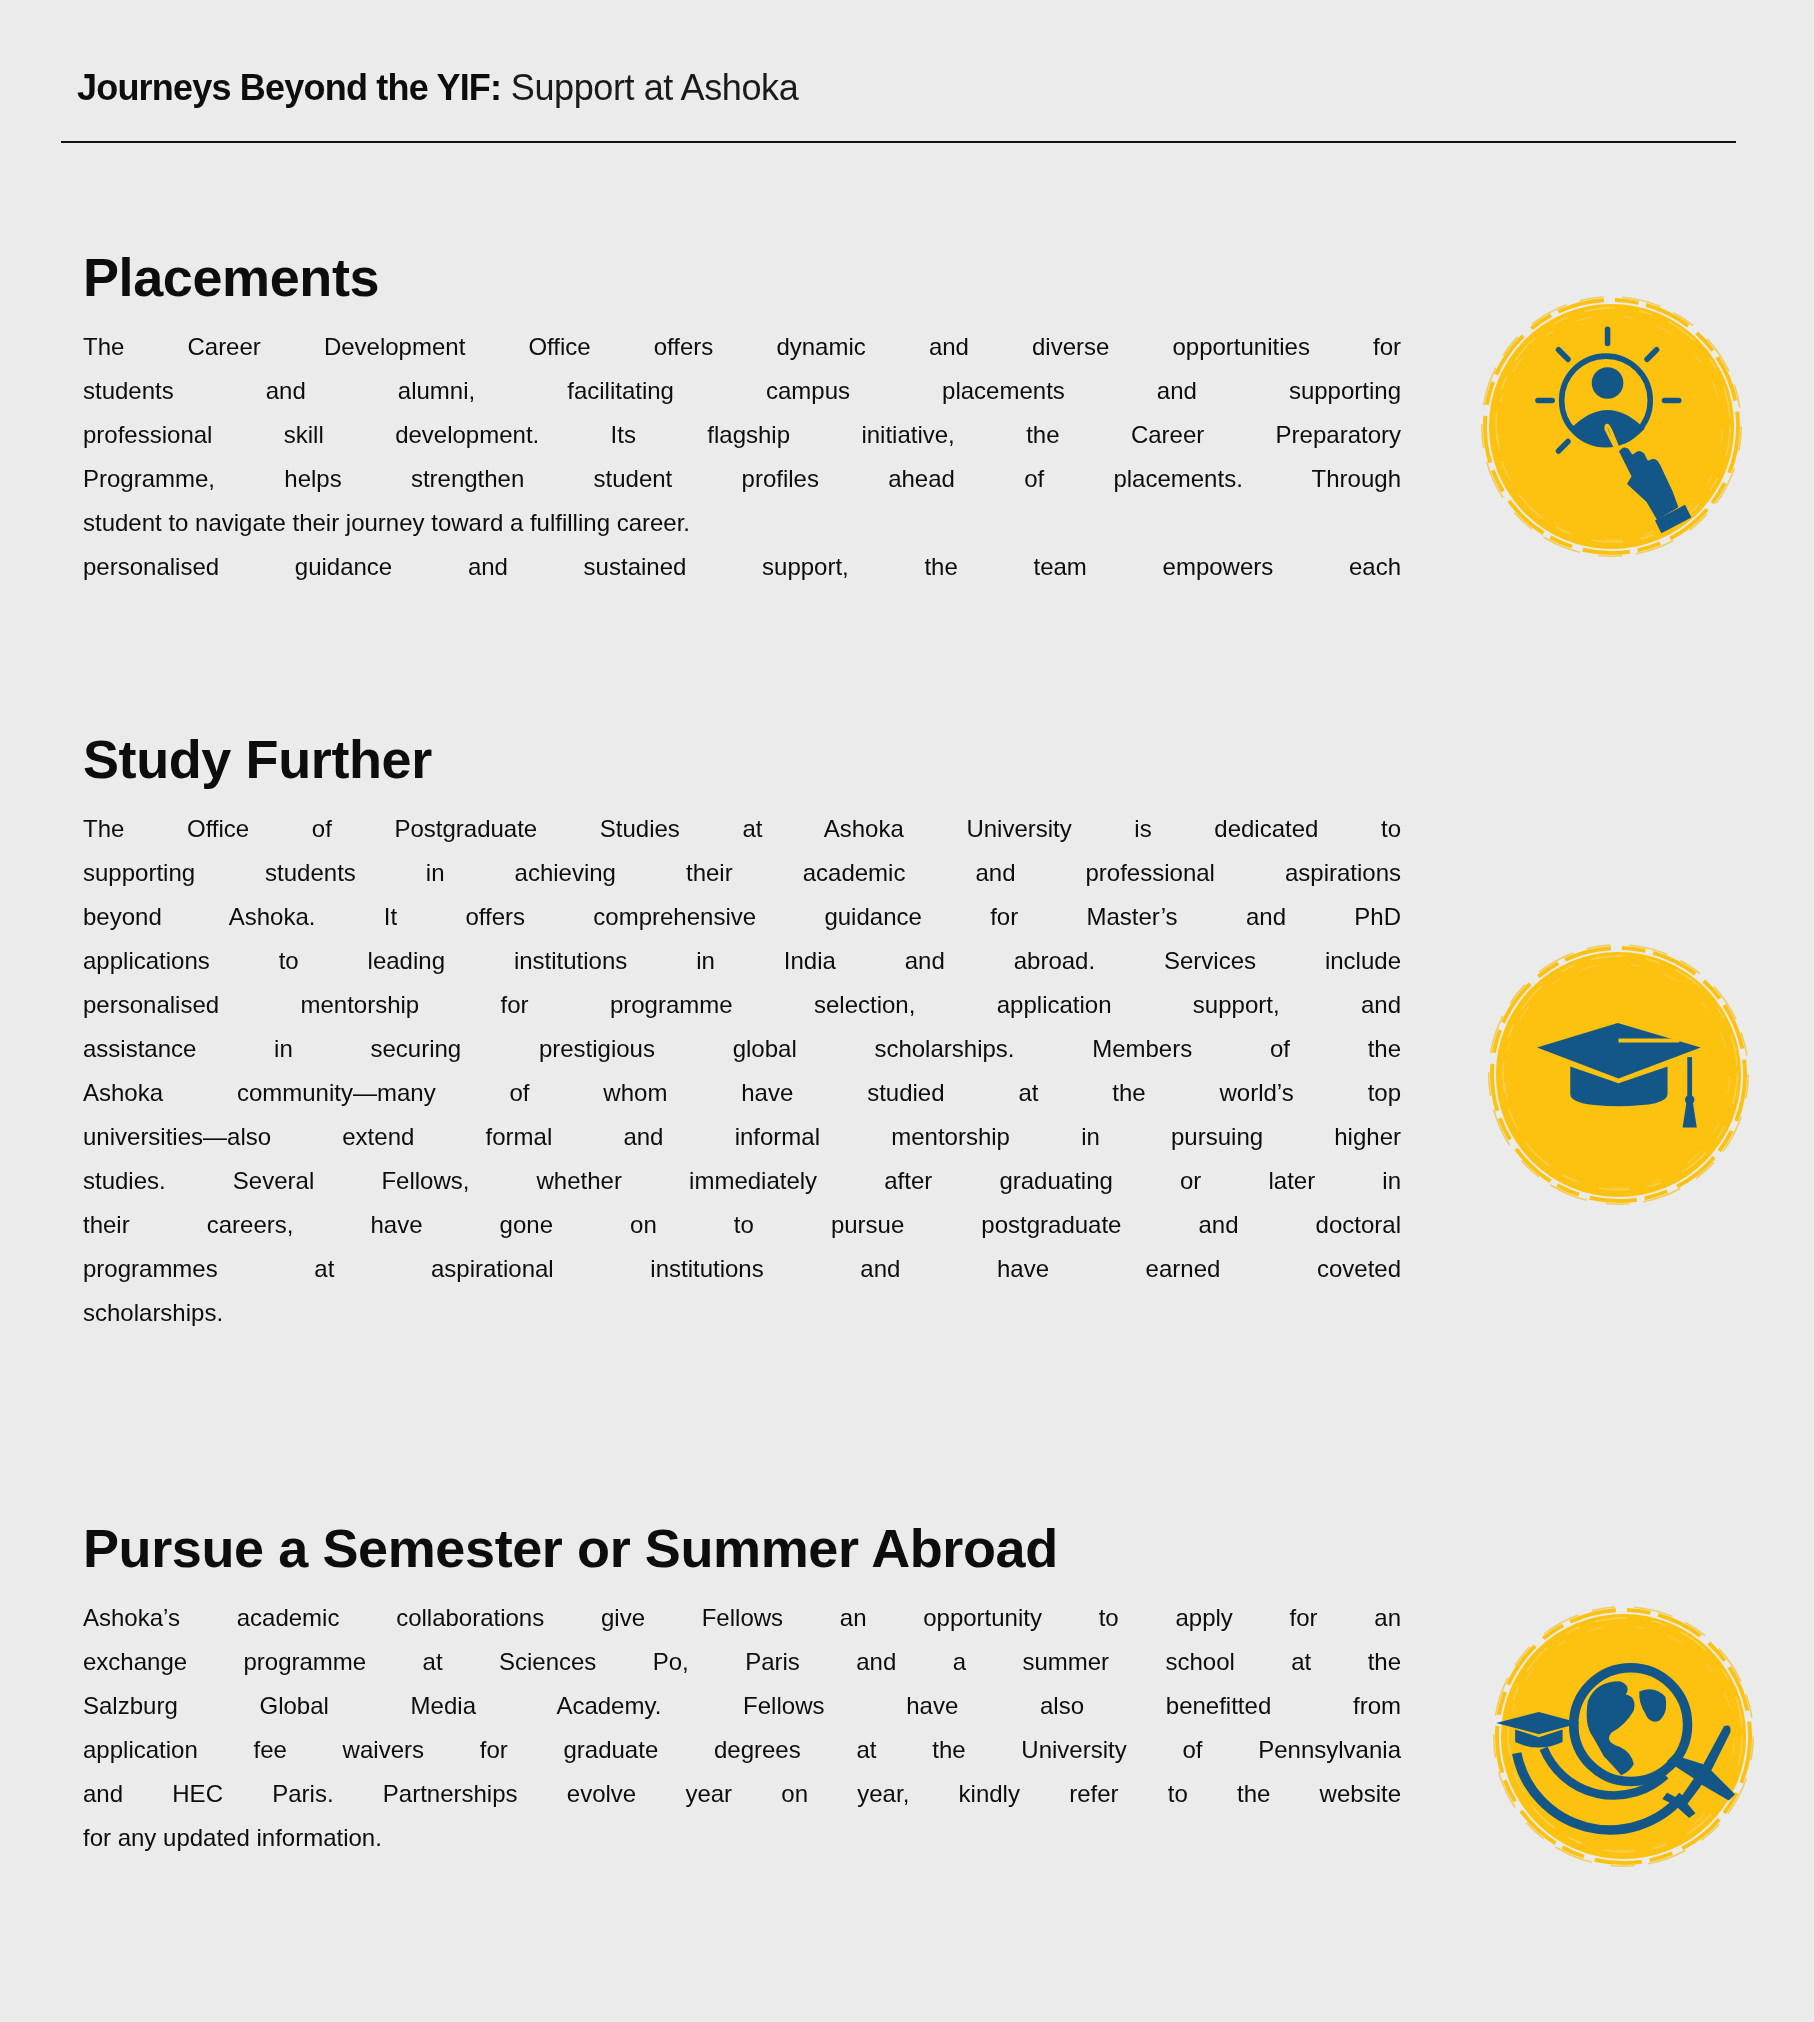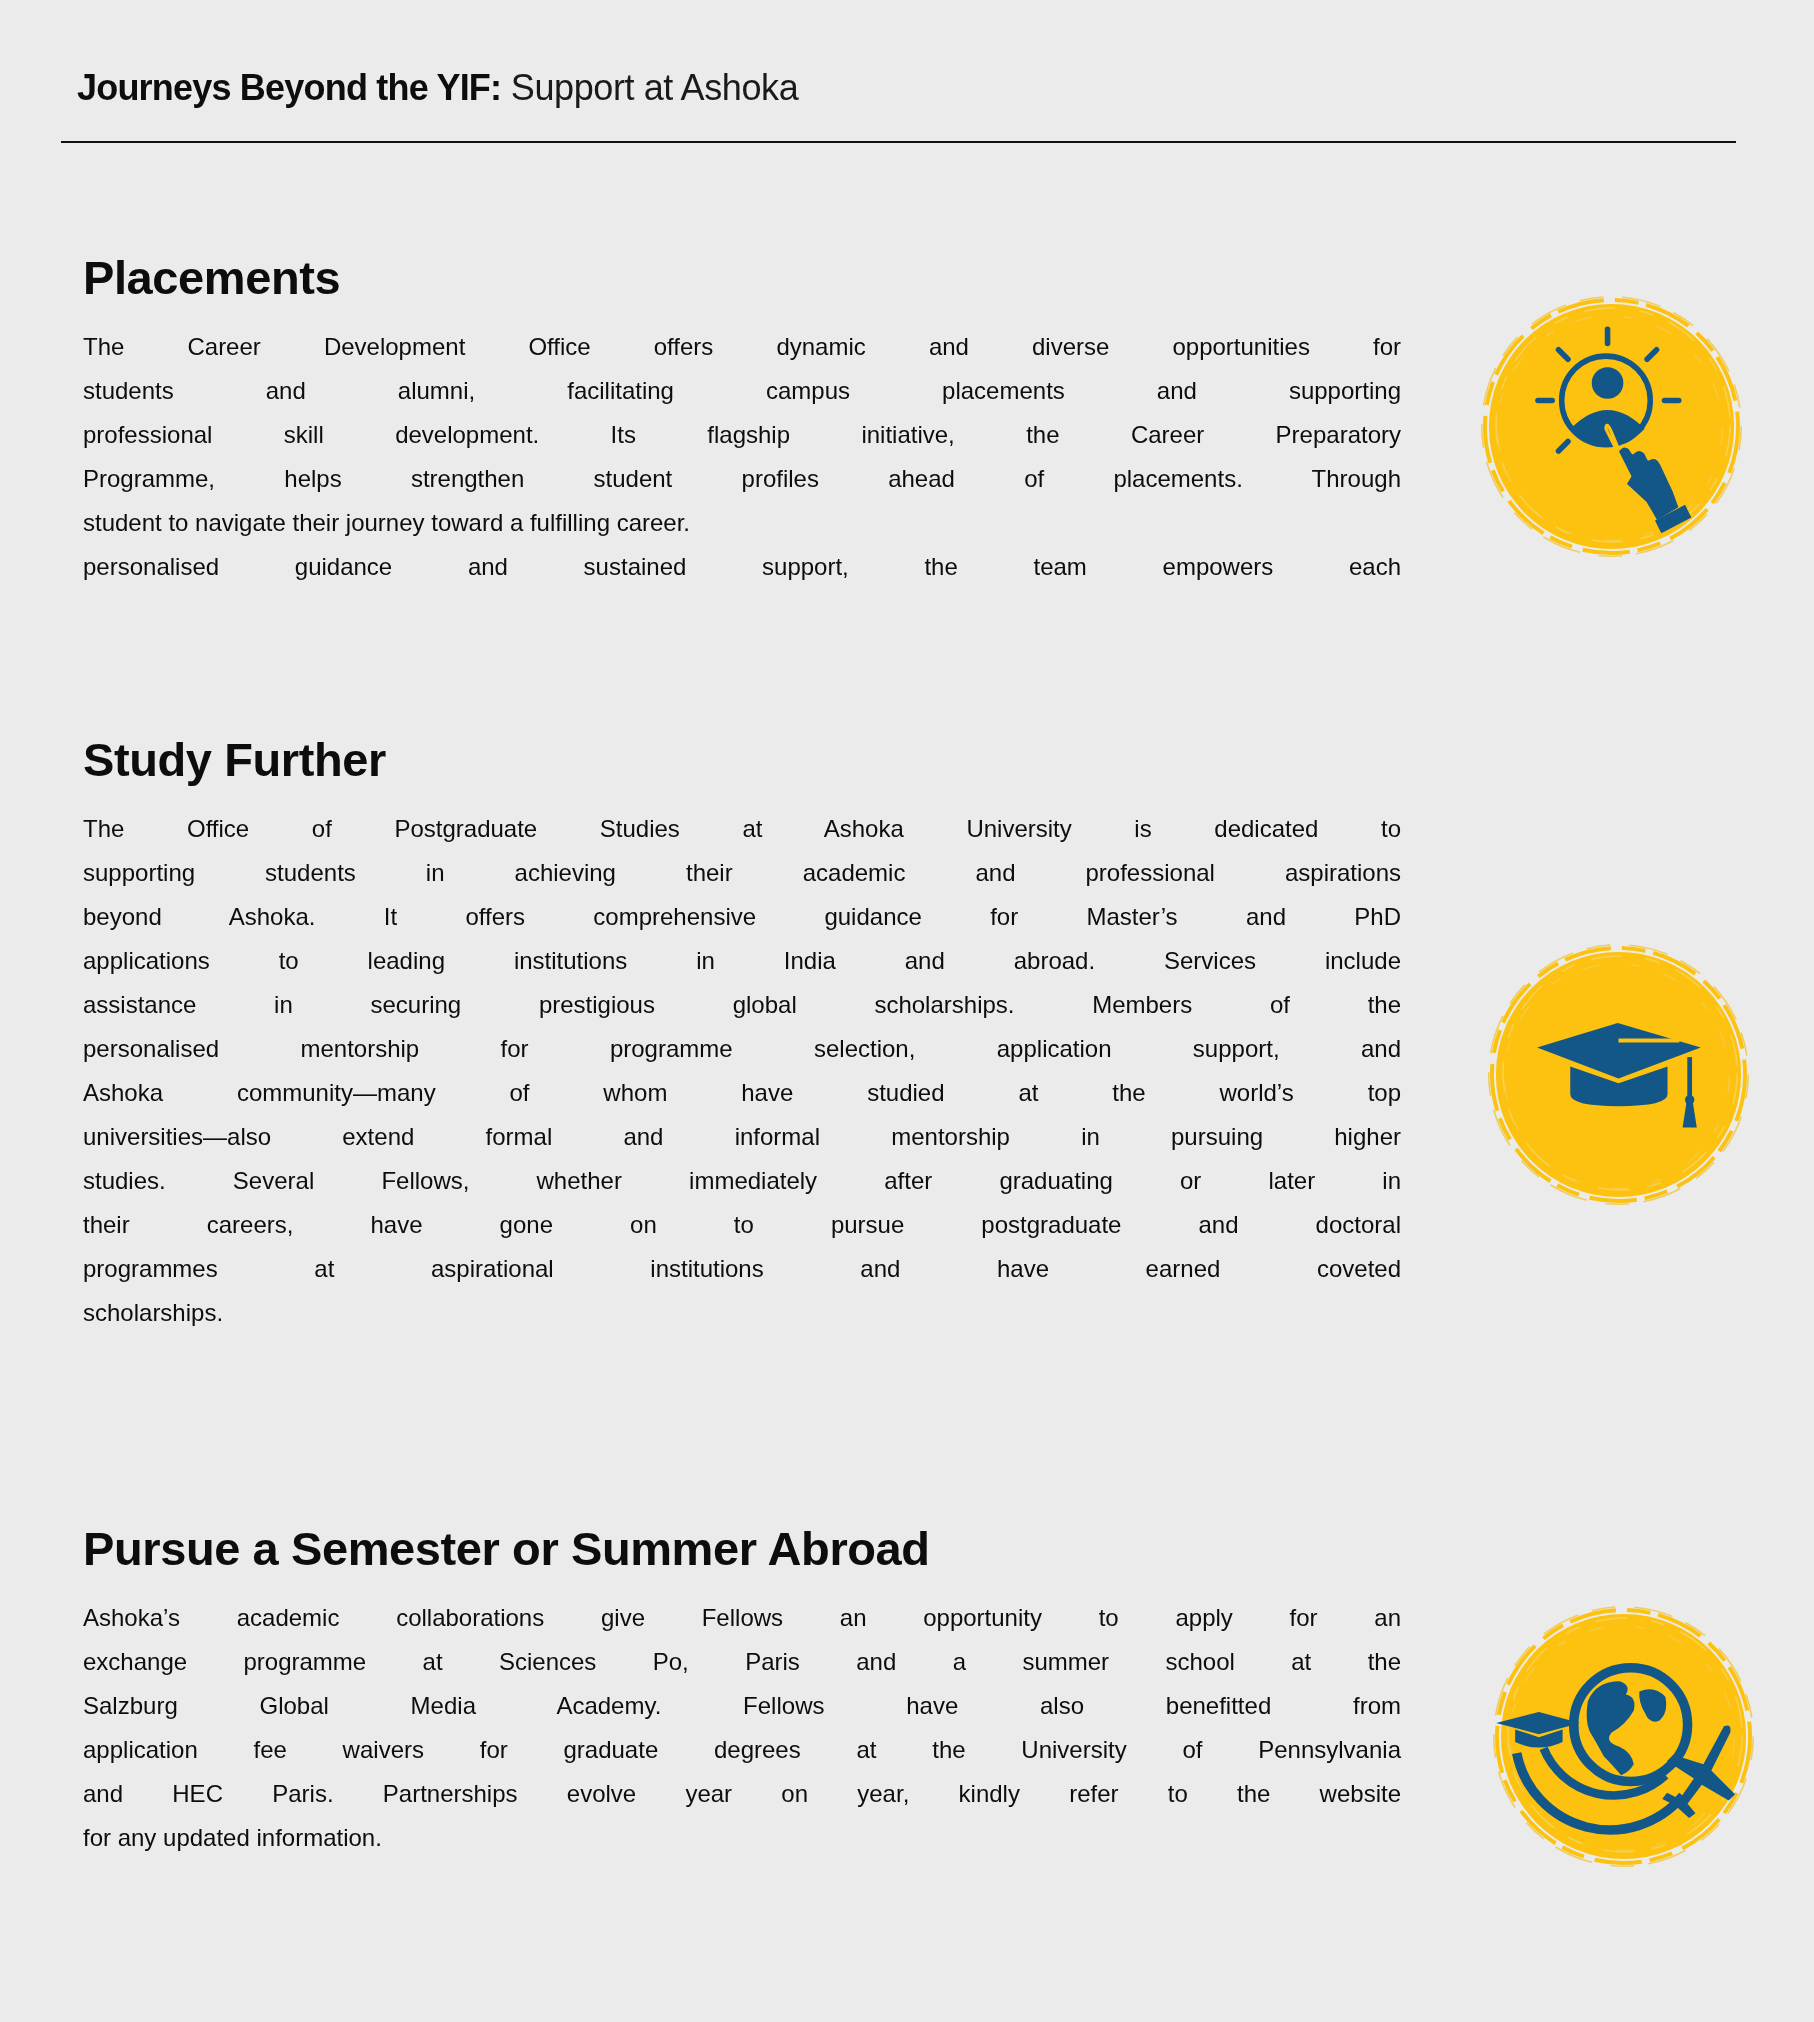--- a/index.html
+++ b/index.html
@@ -9,21 +9,21 @@
   }
   .title {
     position: absolute; left: 77px; top: 52px; margin: 0; font-size: 36px; line-height: 71px;
     white-space: nowrap; font-weight: normal; letter-spacing: -0.4px;
   }
   .title .bold { font-weight: bold; letter-spacing: -0.8px; }
   .title .light { font-weight: normal; color: #1a1a1a; }
   .rule { position: absolute; left: 61px; top: 141px; width: 1675px; height: 2.4px; background: #111; }
   .section { position: absolute; left: 83px; width: 1318px; }
   .section h2 {
-    margin: 0; font-size: 47px; font-weight: bold; line-height: 55px; letter-spacing: -0.4px; white-space: nowrap;
+    margin: 0; font-size: 54px; font-weight: bold; line-height: 55px; letter-spacing: -0.4px; white-space: nowrap;
   }
   .body { margin-top: 20px; }
   .line {
     font-size: 24px; line-height: 44px; height: 44px; white-space: nowrap;
     text-align: justify; text-align-last: justify; overflow: visible;
   }
   .line.last { text-align-last: left; }
   .icon { position: absolute; width: 261px; height: 261px; }
   .icon svg { width: 261px; height: 261px; display: block; }
 </style>
@@ -48,22 +48,22 @@
   </div>
 </section>
 
 <section class="section" style="top:732px;">
   <h2>Study Further</h2>
   <div class="body">
     <div class="line">The Office of Postgraduate Studies at Ashoka University is dedicated to</div>
     <div class="line">supporting students in achieving their academic and professional aspirations</div>
     <div class="line">beyond Ashoka. It offers comprehensive guidance for Master’s and PhD</div>
     <div class="line">applications to leading institutions in India and abroad. Services include</div>
+    <div class="line">personalised mentorship for programme selection, application support, and</div>
     <div class="line">assistance in securing prestigious global scholarships. Members of the</div>
-    <div class="line">personalised mentorship for programme selection, application support, and</div>
     <div class="line">Ashoka community—many of whom have studied at the world’s top</div>
     <div class="line">universities—also extend formal and informal mentorship in pursuing higher</div>
     <div class="line">studies. Several Fellows, whether immediately after graduating or later in</div>
     <div class="line">their careers, have gone on to pursue postgraduate and doctoral</div>
     <div class="line">programmes at aspirational institutions and have earned coveted</div>
     <div class="line last">scholarships.</div>
   </div>
 </section>
 
 <section class="section" style="top:1521px;">

